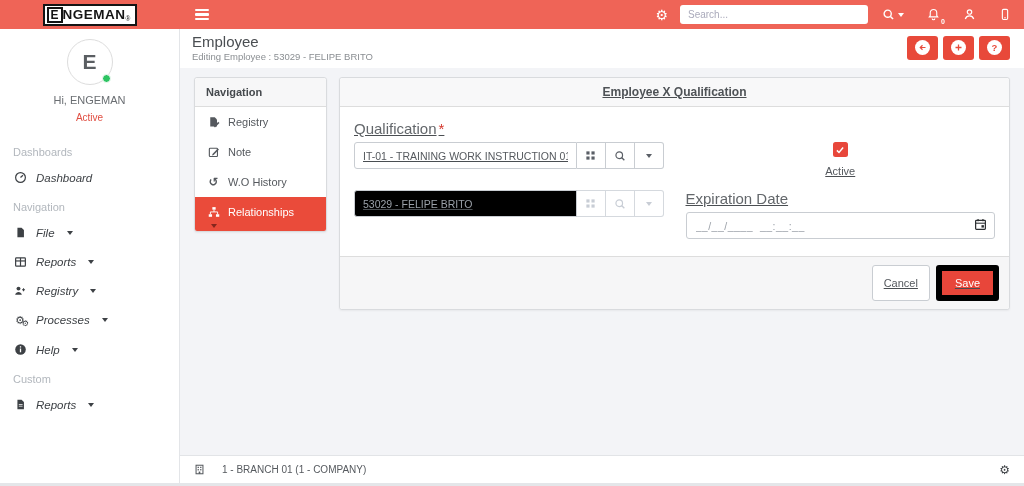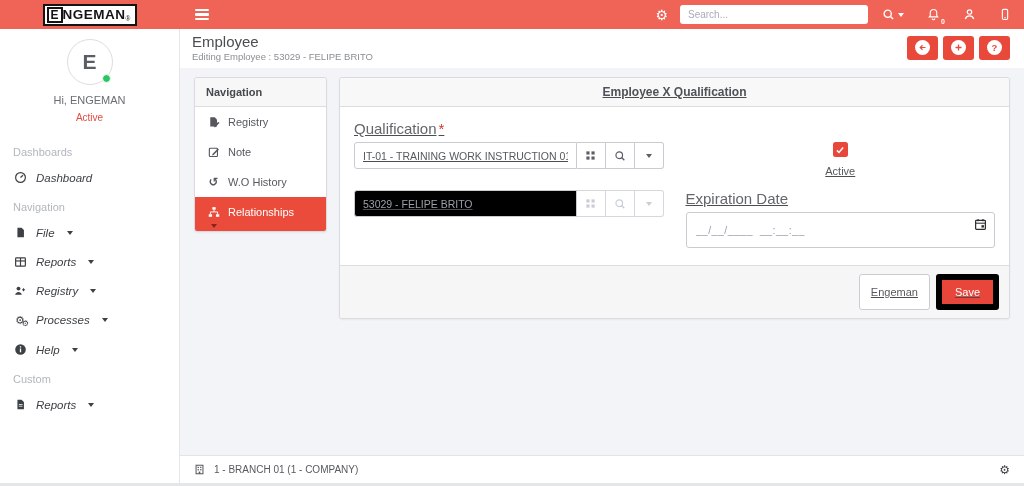--- a/index.html
+++ b/index.html
@@ -72,31 +72,31 @@
   .req { color: #d4372c; margin-left: 2px; }
   .input-group { display: flex; height: 27px; }
   .input-group input { flex: 1; min-width: 0; border: 1px solid #c9cdd2; border-radius: 3px 0 0 3px; padding: 0 8px; font-size: 10.5px; color: #55595e; font-family: inherit; outline: none; background: #fff; }
   .igbtn { width: 29px; border: 1px solid #c9cdd2; border-left: none; background: #fff; display: flex; align-items: center; justify-content: center; color: #5a5f66; cursor: pointer; padding: 0; }
   .igbtn:last-child { border-radius: 0 3px 3px 0; }
   .input-group.disabled input { background: #000000; color: #9aa0a8; }
   .input-group.disabled .igbtn { color: #c8cdd5; border-color: #d5d9de; cursor: default; }
   .check-row { display: flex; align-items: center; gap: 8px; margin-top: 22px; flex-direction: column; }
   .checkbox { width: 15px; height: 15px; background: #e8473b; border-radius: 2.5px; display: flex; align-items: center; justify-content: center; cursor: pointer; }
   .check-label { font-size: 11px; color: #55595e; }
-  .date-wrap { position: relative; height: 36px; }
+  .date-wrap { position: relative; height: 27px; }
   .date-wrap input { width: 100%; height: 100%; border: 1px solid #c9cdd2; border-radius: 3px; padding: 0 28px 0 9px; font-size: 10.5px; color: #555; font-family: inherit; outline: none; }
   .date-wrap input::placeholder { color: #9aa0a8; letter-spacing: .5px; }
   .cal-ico { position: absolute; right: 8px; top: 6px; color: #2b2e31; pointer-events: none; }
   .form-footer { margin-top: auto; padding: 8px 10px; background: #f6f6f7; border-top: 1px solid #ddd; border-radius: 0 0 3px 3px; display: flex; justify-content: flex-end; gap: 6px; }
   .btn-cancel { background: #fff; border: 1px solid #c9cdd2; color: #55595e; font-size: 11px; padding: 6px 11px; border-radius: 3px; cursor: pointer; font-family: inherit; }
   .btn-save { background: #e8463a; border: 6px solid #000000; color: #fff; font-size: 11px; padding: 6px 13px; border-radius: 3px; cursor: pointer; font-family: inherit; }
 
   
   .page-footer { height: 28px; background: #fff; border-top: 1px solid #e2e4e7; display: flex; align-items: center; justify-content: space-between; padding: 0 14px; font-size: 10px; color: #55595e; flex: 0 0 28px; }
-  .pf-left, .pf-right { display: flex; align-items: center; gap: 9px; }
+  .pf-left, .pf-right { display: flex; align-items: center; gap: 17px; }
   .pf-gear { font-size: 12px; line-height: 12px; color: #3d4145; }
 
   svg { display: block; }
 </style>
 </head>
 <body>
 
 <div class="app">
 
   <div class="topbar">
@@ -374,21 +374,21 @@
                       <line x1="5" y1="1.2" x2="5" y2="4" stroke="currentColor" stroke-width="1.5"></line>
                       <line x1="11" y1="1.2" x2="11" y2="4" stroke="currentColor" stroke-width="1.5"></line>
                       <line x1="2" y1="6.4" x2="14" y2="6.4" stroke="currentColor" stroke-width="1.3"></line>
                       <rect x="9.2" y="8.8" width="3" height="3" fill="currentColor"></rect>
                     </svg>
                 </span>
               </div>
             </div>
           </div>
           <div class="form-footer">
-            <button class="btn-cancel">Engeman</button>
+            <button class="btn-cancel">Cancel</button>
             <button class="btn-save">Save</button>
           </div>
         </div>
       </div>
 
       <div class="page-footer">
         <div class="pf-left">
           <span>
             <svg width="11" height="11" viewBox="0 0 16 16">
                 <rect x="3" y="1.8" width="10" height="12.4" fill="none" stroke="currentColor" stroke-width="1.5"></rect>

